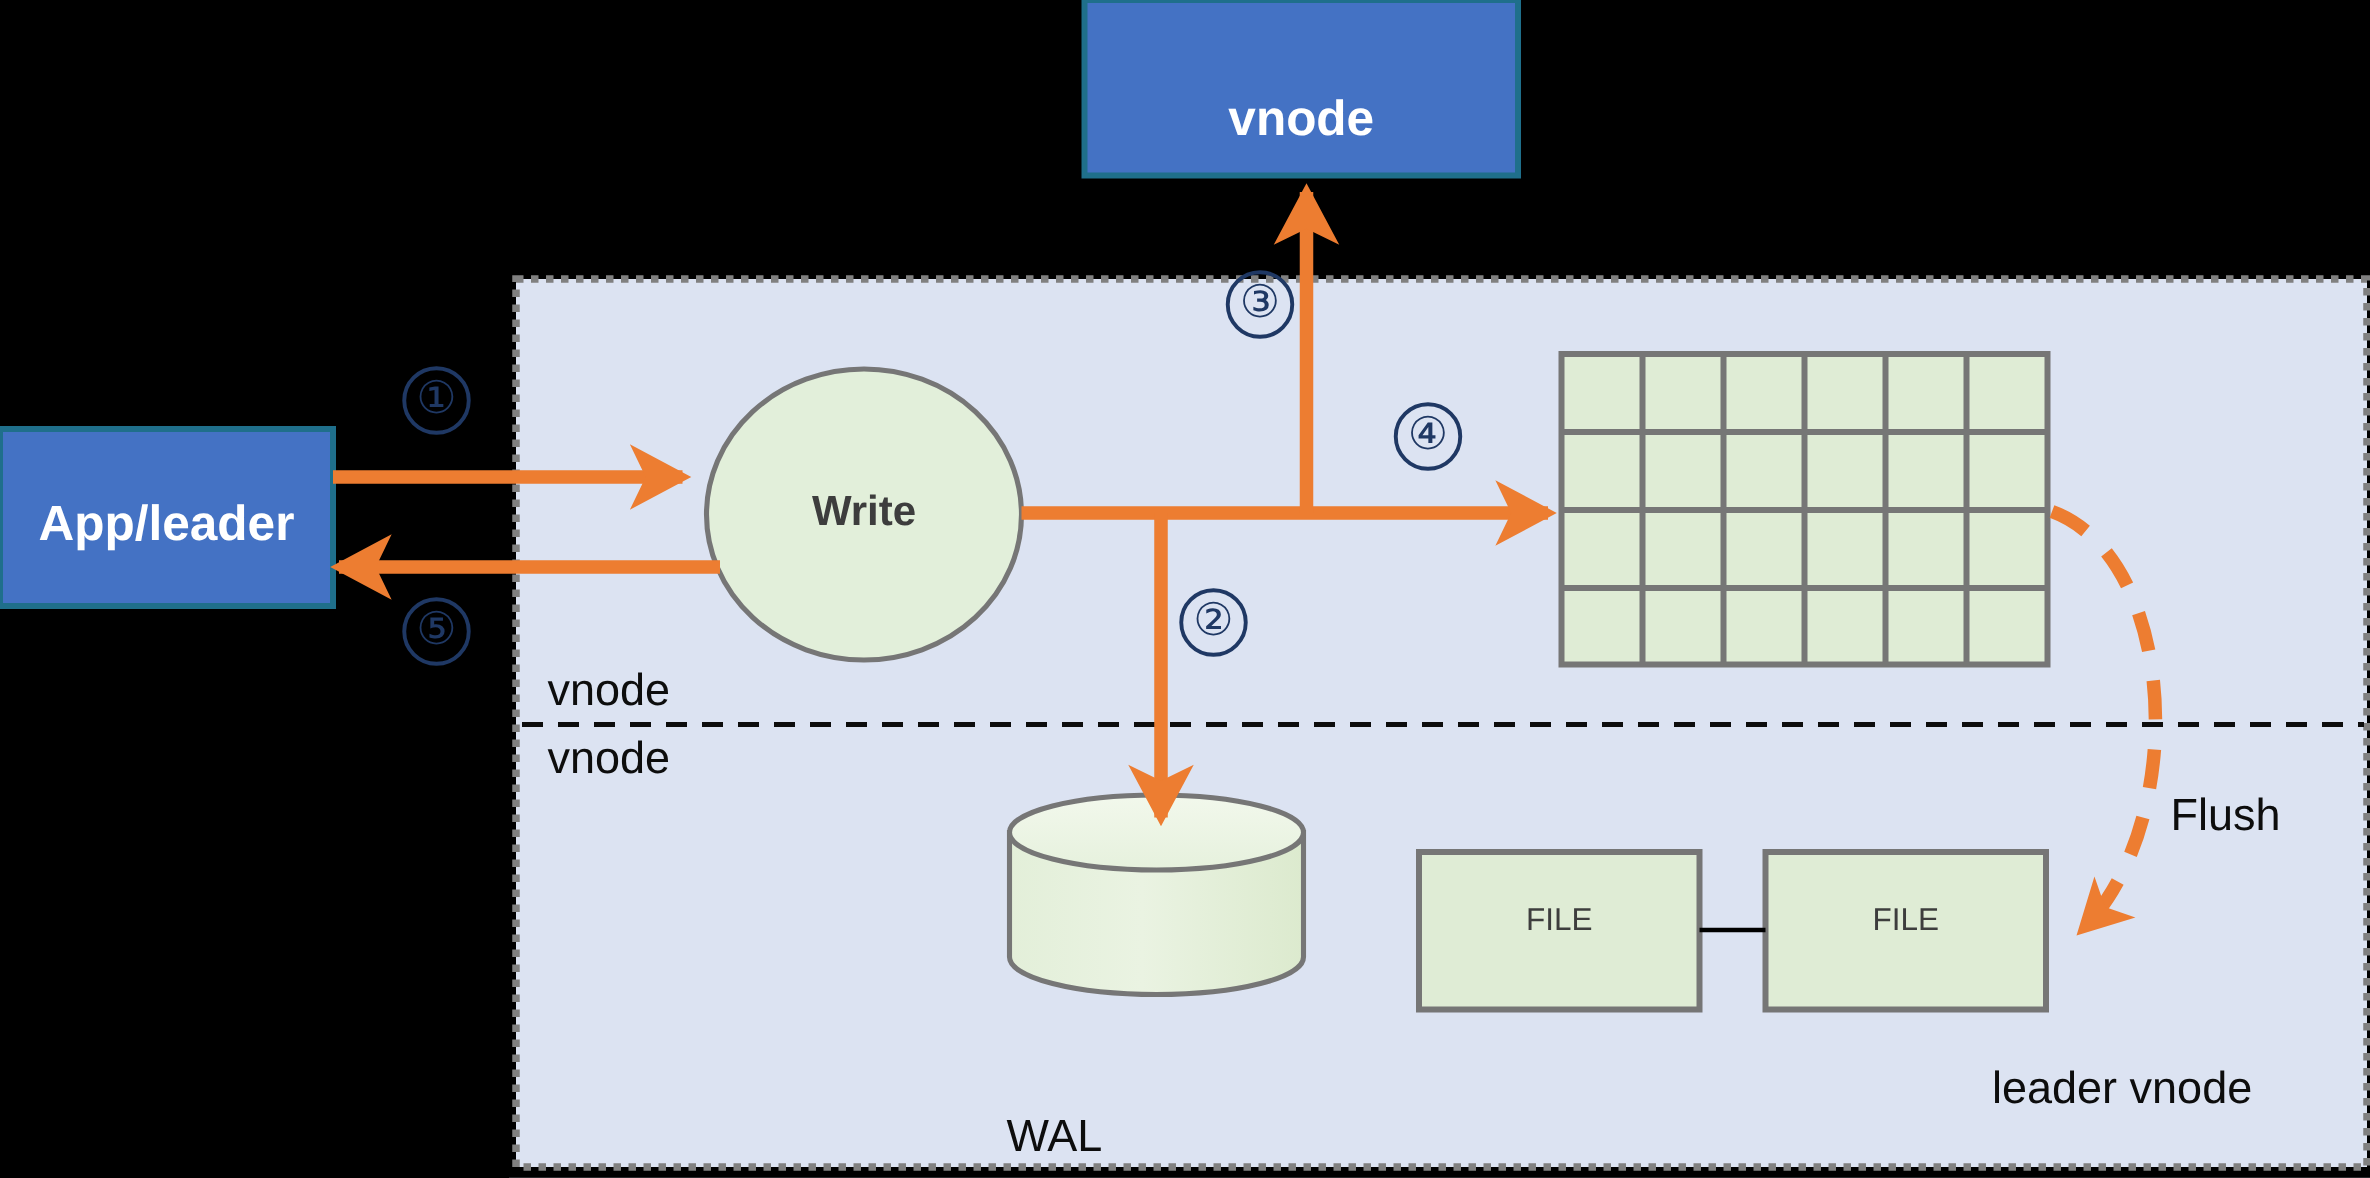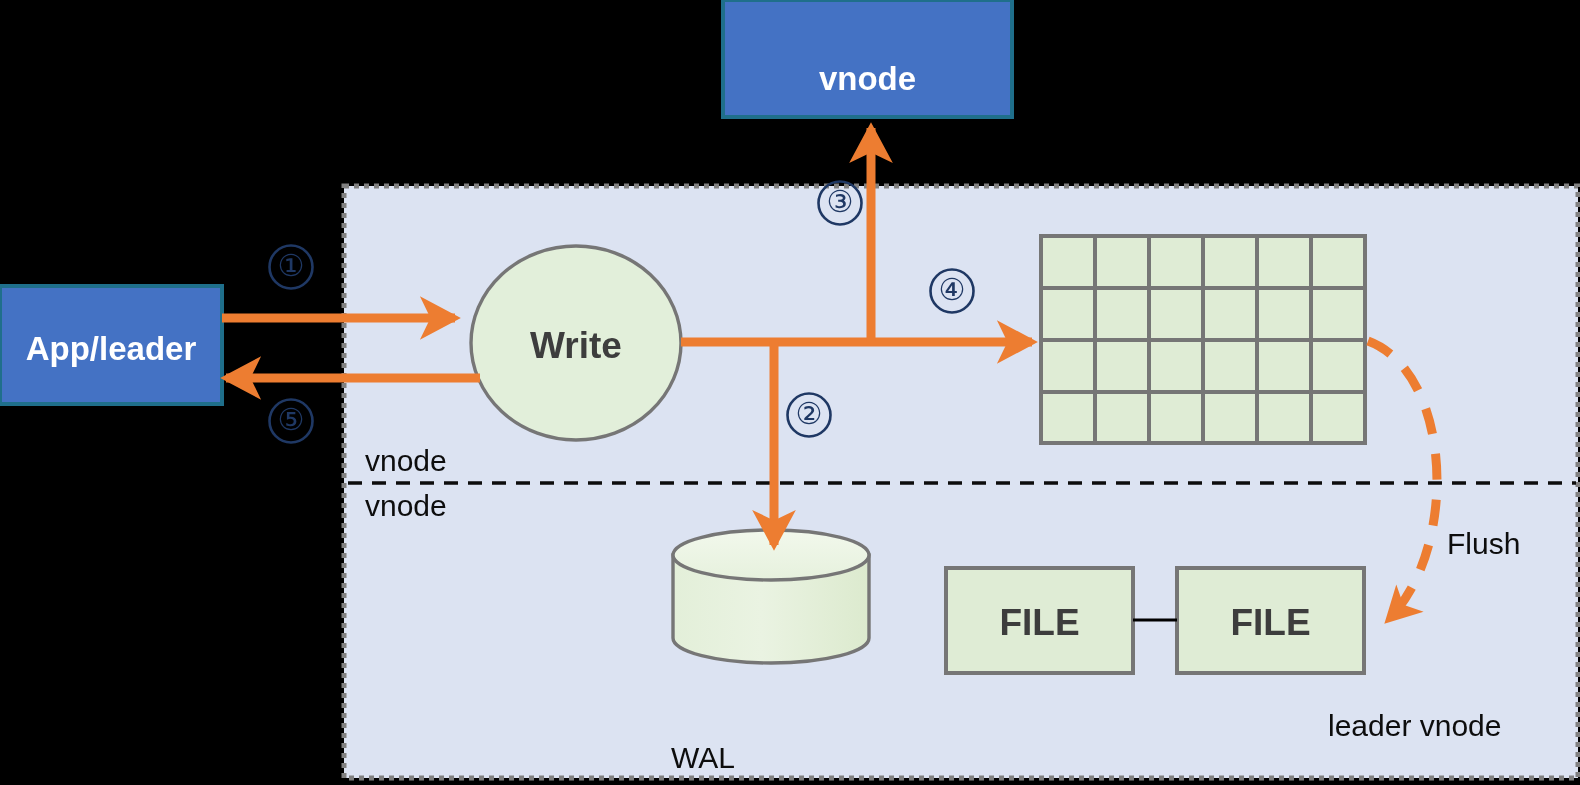--- a/index.html
+++ b/index.html
@@ -29,27 +29,27 @@
   }
   .box-label {
     color: #ffffff;
     font-weight: bold;
     font-size: 33px;
     text-align: center;
   }
   .node-label {
     color: #3d3d3d;
     font-weight: bold;
-    font-size: 37px;
+    font-size: 28px;
     text-align: center;
   }
   .file-label {
     color: #3d3d3d;
-    font-weight: bold;
-    font-size: 37px;
+    font-weight: normal;
+    font-size: 21px;
     text-align: center;
   }
   .plain-label {
     color: #0d0d0d;
     font-size: 30px;
   }
   .step-num {
     color: #1f3864;
     font-size: 30px;
     text-align: center;

